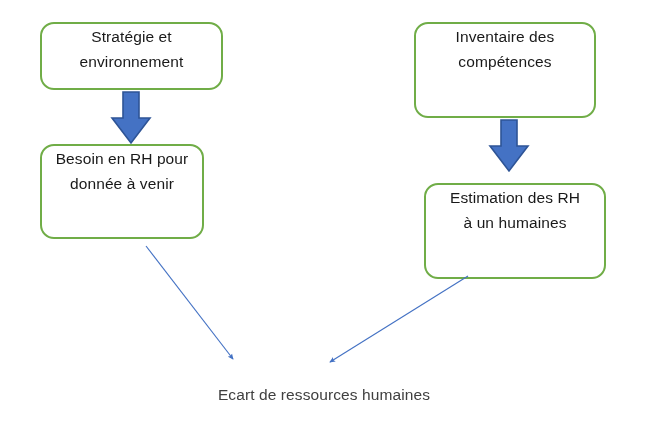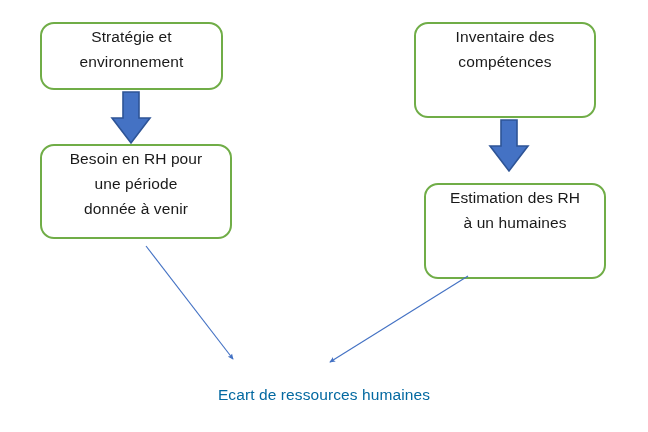--- a/index.html
+++ b/index.html
@@ -28,21 +28,21 @@
     color: #191919;
     font-size: 15.5px;
     line-height: 1.62;
     letter-spacing: 0.1px;
   }
   .node .ln {
     display: block;
     white-space: nowrap;
   }
   #node-strategie  { left: 40px;  top: 22px;  width: 183px; height: 68px; }
-  #node-besoin     { left: 40px;  top: 144px; width: 192px; height: 95px; }
+  #node-besoin     { left: 40px;  top: 144px; width: 164px; height: 95px; }
   #node-inventaire { left: 414px; top: 22px;  width: 182px; height: 96px; }
   #node-estimation { left: 424px; top: 183px; width: 182px; height: 96px; }
 
   .block-arrow {
     position: absolute;
     display: block;
   }
   #block-arrow-left  { left: 110px; top: 90px;  width: 42px; height: 55px; }
   #block-arrow-right { left: 488px; top: 118px; width: 42px; height: 55px; }
 
@@ -54,38 +54,37 @@
     height: 432px;
     pointer-events: none;
   }
 
   #caption {
     position: absolute;
     left: 0;
     top: 386px;
     width: 648px;
     text-align: center;
-    color: #0369a1;
+    color: #404040;
     font-size: 15.5px;
     letter-spacing: 0.1px;
   }
 </style>
 </head>
 <body>
 
 <div id="canvas">
 
   <div class="node" id="node-strategie">
     <span class="ln">Stratégie et</span>
     <span class="ln">environnement</span>
   </div>
 
   <div class="node" id="node-besoin">
     <span class="ln">Besoin en RH pour</span>
-    <span class="ln">une période</span>
     <span class="ln">donnée à venir</span>
   </div>
 
   <div class="node" id="node-inventaire">
     <span class="ln">Inventaire des</span>
     <span class="ln">compétences</span>
   </div>
 
   <div class="node" id="node-estimation">
     <span class="ln">Estimation des RH</span>

